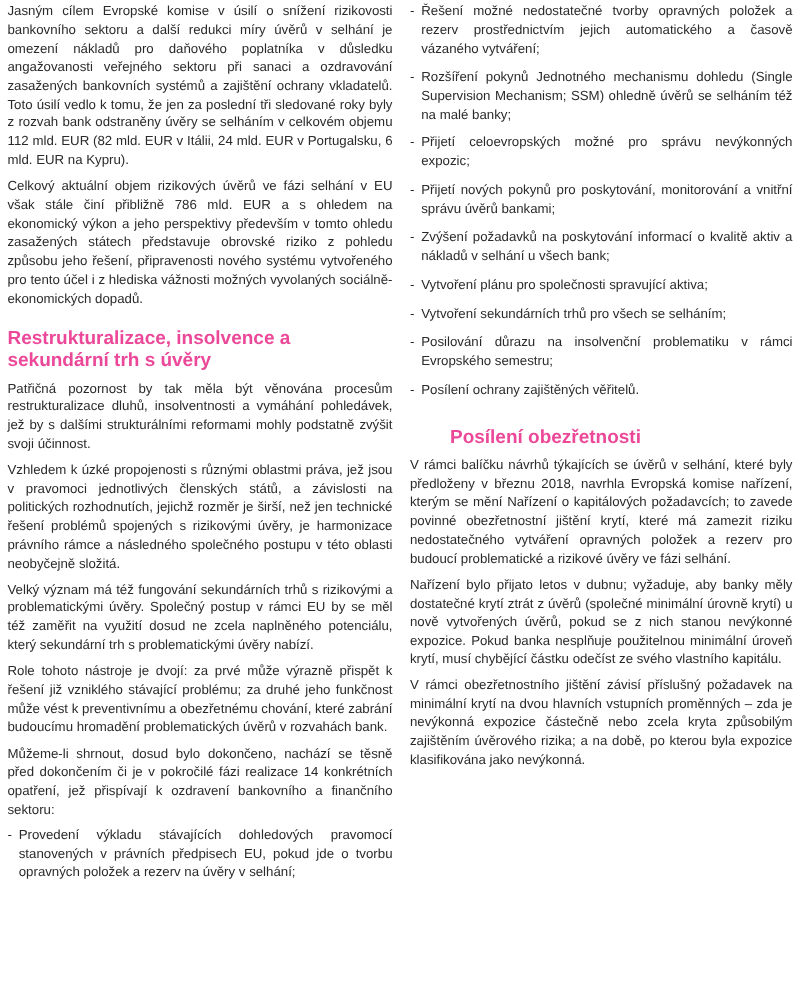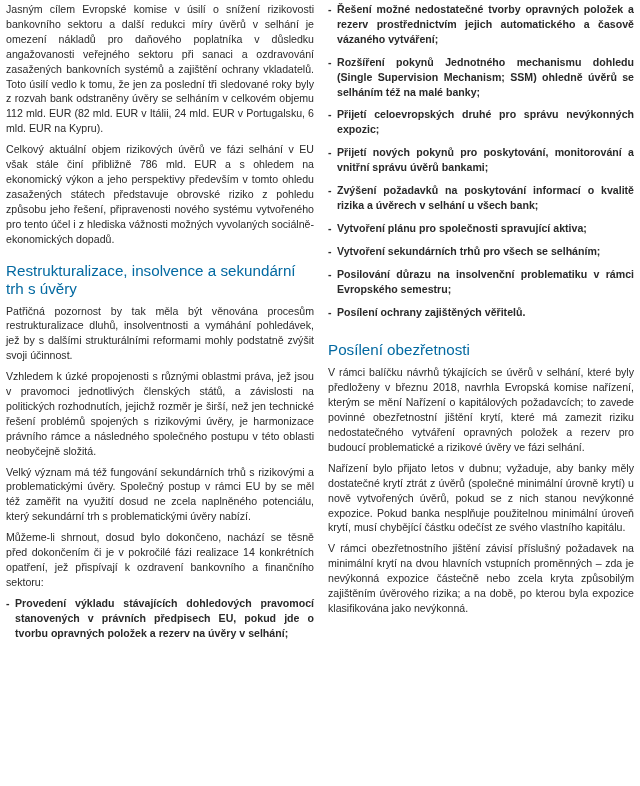--- a/index.html
+++ b/index.html
@@ -12,26 +12,26 @@
   .col { box-sizing: border-box; }
   .col-left { width: 320px; padding: 2px 6px 0 6px; }
   .col-right { width: 320px; padding: 2px 6px 0 8px; }
   p {
     margin: 0 0 6px 0;
     font-size: 10.6px; line-height: 14.9px;
     text-align: justify;
   }
   h2 {
     margin: 15px 0 6px 0;
-    font-weight: normal;
+    font-weight: bold;
     font-size: 15.2px; line-height: 18px;
-    color: #0369a1;
+    color: #ec4899;
   }
-  .col-right h2 { margin-top: 22px; }
-  ul.bullets { list-style: none; margin: 0 0 6px 0; padding: 0; font-weight: bold; }
+  .col-right h2 { margin-top: 22px; margin-left: 32px; }
+  ul.bullets { list-style: none; margin: 0 0 6px 0; padding: 0; }
   ul.bullets li {
     position: relative; padding-left: 9px;
     font-size: 10.6px; line-height: 14.9px;
     text-align: justify; margin-bottom: 8px;
   }
   ul.bullets li::before {
     content: "-"; position: absolute; left: 0; top: 0;
   }
   .col-left ul.bullets li { margin-bottom: 20px; }
 </style>
@@ -41,34 +41,35 @@
 <div class="page">
   <div class="col col-left">
     <p>Jasným cílem Evropské komise v úsilí o snížení rizikovosti bankovního sektoru a další redukci míry úvěrů v selhání je omezení nákladů pro daňového poplatníka v důsledku angažovanosti veřejného sektoru při sanaci a ozdravování zasažených bankovních systémů a zajištění ochrany vkladatelů. Toto úsilí vedlo k tomu, že jen za poslední tři sledované roky byly z rozvah bank odstraněny úvěry se selháním v celkovém objemu 112 mld. EUR (82 mld. EUR v Itálii, 24 mld. EUR v Portugalsku, 6 mld. EUR na Kypru).</p>
     <p>Celkový aktuální objem rizikových úvěrů ve fázi selhání v EU však stále činí přibližně 786 mld. EUR a s ohledem na ekonomický výkon a jeho perspektivy především v tomto ohledu zasažených státech představuje obrovské riziko z pohledu způsobu jeho řešení, připravenosti nového systému vytvořeného pro tento účel i z hlediska vážnosti možných vyvolaných sociálně-ekonomických dopadů.</p>
 
     <h2>Restrukturalizace, insolvence a sekundární trh s úvěry</h2>
 
     <p>Patřičná pozornost by tak měla být věnována procesům restrukturalizace dluhů, insolventnosti a vymáhání pohledávek, jež by s dalšími strukturálními reformami mohly podstatně zvýšit svoji účinnost.</p>
     <p>Vzhledem k úzké propojenosti s různými oblastmi práva, jež jsou v pravomoci jednotlivých členských států, a závislosti na politických rozhodnutích, jejichž rozměr je širší, než jen technické řešení problémů spojených s rizikovými úvěry, je harmonizace právního rámce a následného společného postupu v této oblasti neobyčejně složitá.</p>
     <p>Velký význam má též fungování sekundárních trhů s rizikovými a problematickými úvěry. Společný postup v rámci EU by se měl též zaměřit na využití dosud ne zcela naplněného potenciálu, který sekundární trh s problematickými úvěry nabízí.</p>
+    <p>Role tohoto nástroje je dvojí: za prvé může výrazně přispět k řešení již vzniklého stávající problému; za druhé jeho funkčnost může vést k preventivnímu a obezřetnému chování, které zabrání budoucímu hromadění problematických úvěrů v rozvahách bank.</p>
     <p>Můžeme-li shrnout, dosud bylo dokončeno, nachází se těsně před dokončením či je v pokročilé fázi realizace 14 konkrétních opatření, jež přispívají k ozdravení bankovního a finančního sektoru:</p>
 
     <ul class="bullets">
       <li>Provedení výkladu stávajících dohledových pravomocí stanovených v právních předpisech EU, pokud jde o tvorbu opravných položek a rezerv na úvěry v selhání;</li>
     </ul>
   </div>
 
   <div class="col col-right">
     <ul class="bullets">
       <li>Řešení možné nedostatečné tvorby opravných položek a rezerv prostřednictvím jejich automatického a časově vázaného vytváření;</li>
       <li>Rozšíření pokynů Jednotného mechanismu dohledu (Single Supervision Mechanism; SSM) ohledně úvěrů se selháním též na malé banky;</li>
-      <li>Přijetí celoevropských druhé pro správu nevýkonných expozic;</li>
+      <li>Přijetí celoevropských možné pro správu nevýkonných expozic;</li>
       <li>Přijetí nových pokynů pro poskytování, monitorování a vnitřní správu úvěrů bankami;</li>
-      <li>Zvýšení požadavků na poskytování informací o kvalitě rizika a úvěrech v selhání u všech bank;</li>
+      <li>Zvýšení požadavků na poskytování informací o kvalitě aktiv a nákladů v selhání u všech bank;</li>
       <li>Vytvoření plánu pro společnosti spravující aktiva;</li>
       <li>Vytvoření sekundárních trhů pro všech se selháním;</li>
       <li>Posilování důrazu na insolvenční problematiku v rámci Evropského semestru;</li>
       <li>Posílení ochrany zajištěných věřitelů.</li>
     </ul>
 
     <h2>Posílení obezřetnosti</h2>
 
     <p>V rámci balíčku návrhů týkajících se úvěrů v selhání, které byly předloženy v březnu 2018, navrhla Evropská komise nařízení, kterým se mění Nařízení o kapitálových požadavcích; to zavede povinné obezřetnostní jištění krytí, které má zamezit riziku nedostatečného vytváření opravných položek a rezerv pro budoucí problematické a rizikové úvěry ve fázi selhání.</p>
     <p>Nařízení bylo přijato letos v dubnu; vyžaduje, aby banky měly dostatečné krytí ztrát z úvěrů (společné minimální úrovně krytí) u nově vytvořených úvěrů, pokud se z nich stanou nevýkonné expozice. Pokud banka nesplňuje použitelnou minimální úroveň krytí, musí chybějící částku odečíst ze svého vlastního kapitálu.</p>

